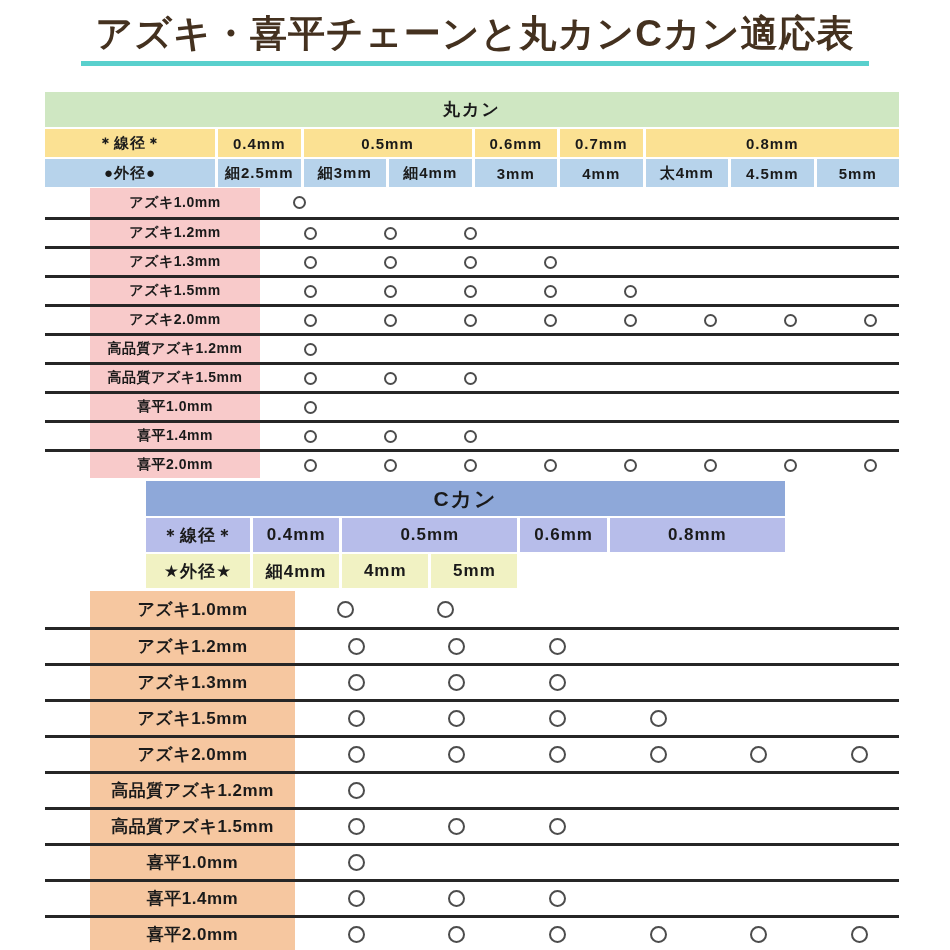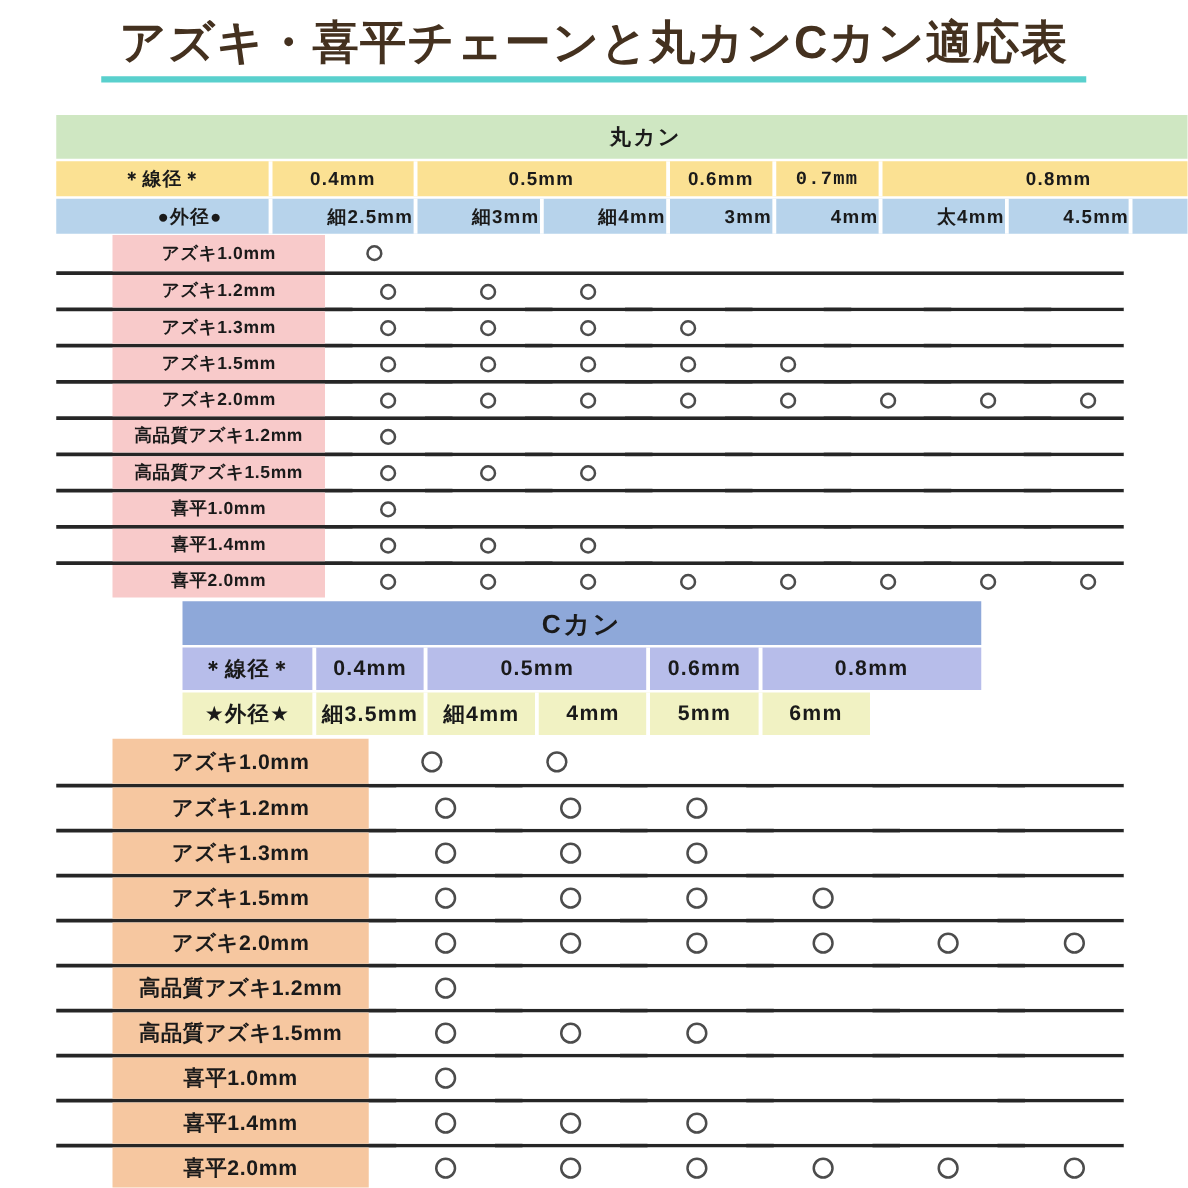--- a/index.html
+++ b/index.html
@@ -25,21 +25,21 @@
   .drow{display:grid;box-sizing:border-box;padding-left:45px;}
   .drow + .drow{border-top:3px solid var(--line-color);gap:22px;}
   .lbl{display:flex;align-items:center;justify-content:center;letter-spacing:0.5px;white-space:nowrap;}
   .dcell{display:flex;align-items:center;justify-content:center;background:#ffffff;}
   .circle{border-radius:50%;box-sizing:border-box;}
   
   #t1-header{left:45px;top:92px;width:854px;grid-template-columns:170px repeat(8,1fr);}
   #t1-header .bar{height:35px;background:var(--t1-green);font-size:17px;}
   #t1-header .hcell{height:28px;font-size:15px;}
   #t1-header .wire{background:var(--t1-yellow);}
-  #t1-header .od{background:var(--t1-blue);padding-left:44px;}
+  #t1-header .od{background:var(--t1-blue);}
   #t1-data{position:absolute;left:45px;top:188px;width:854px;}
   #t1-data .drow{grid-template-columns:170px repeat(8,1fr);height:29px;}
   #t1-data .lbl{background:var(--t1-pink);font-size:14px;}
   #t1-data .circle{width:13px;height:13px;border:2px solid var(--circle-color);}
   
   #t2-header{left:146px;top:481px;width:639px;grid-template-columns:104px repeat(6,1fr);}
   #t2-header .bar{height:35px;background:var(--t2-blue);font-size:21px;}
   #t2-header .hcell{height:34px;font-size:17px;}
   #t2-header .wire{background:var(--t2-lavender);}
   #t2-header .od{background:var(--t2-yellow);}
@@ -54,21 +54,21 @@
 <div id="title-wrap">
   <span class="title">アズキ・喜平チェーンと丸カンCカン適応表</span>
 </div>
 
 <div id="t1-header" class="hdr">
     <div class="bar">丸カン</div>
     <div class="hcell wire first">＊線径＊</div>
     <div class="hcell wire" style="grid-column: span 1;">0.4mm</div>
     <div class="hcell wire" style="grid-column: span 2;">0.5mm</div>
     <div class="hcell wire" style="grid-column: span 1;">0.6mm</div>
-    <div class="hcell wire" style="grid-column: span 1; font-family: Liberation Mono, monospace;">0.7mm</div>
+    <div class="hcell wire" style="grid-column: span 1;">0.7mm</div>
     <div class="hcell wire" style="grid-column: span 3;">0.8mm</div>
     <div class="hcell od first">●外径●</div>
     <div class="hcell od">細2.5mm</div>
     <div class="hcell od">細3mm</div>
     <div class="hcell od">細4mm</div>
     <div class="hcell od">3mm</div>
     <div class="hcell od">4mm</div>
     <div class="hcell od">太4mm</div>
     <div class="hcell od">4.5mm</div>
     <div class="hcell od">5mm</div>
@@ -261,25 +261,23 @@
   </div>
 
 <div id="t2-header" class="hdr">
     <div class="bar">Cカン</div>
     <div class="hcell wire first">＊線径＊</div>
     <div class="hcell wire" style="grid-column: span 1;">0.4mm</div>
     <div class="hcell wire" style="grid-column: span 2;">0.5mm</div>
     <div class="hcell wire" style="grid-column: span 1;">0.6mm</div>
     <div class="hcell wire" style="grid-column: span 2;">0.8mm</div>
     <div class="hcell od first">★外径★</div>
-    <div class="hcell od">細3.5mm</div>
     <div class="hcell od">細4mm</div>
     <div class="hcell od">4mm</div>
     <div class="hcell od">5mm</div>
-    <div class="hcell od">6mm</div>
   </div>
 <div id="t2-data">
     <div class="drow">
       <div class="lbl">アズキ1.0mm</div>
       <div class="dcell">
         <span class="circle"></span>
       </div>
       <div class="dcell">
         <span class="circle"></span>
       </div>

